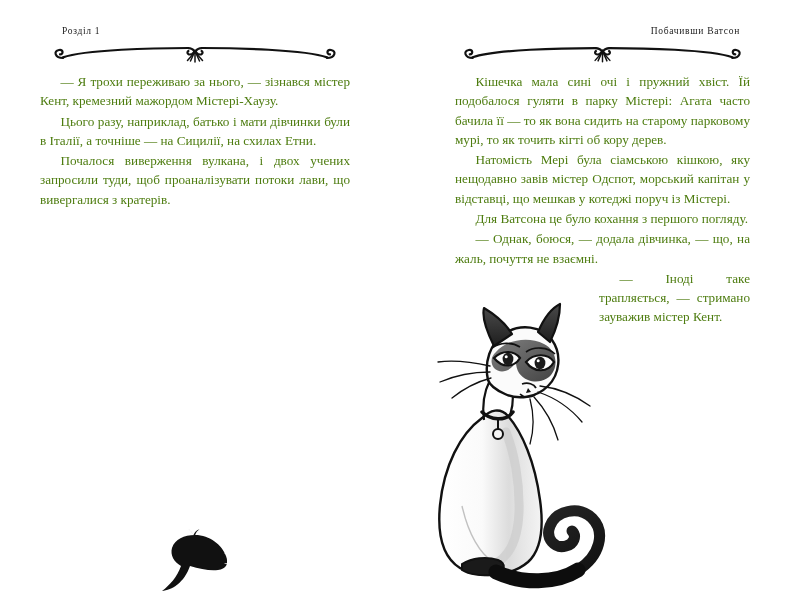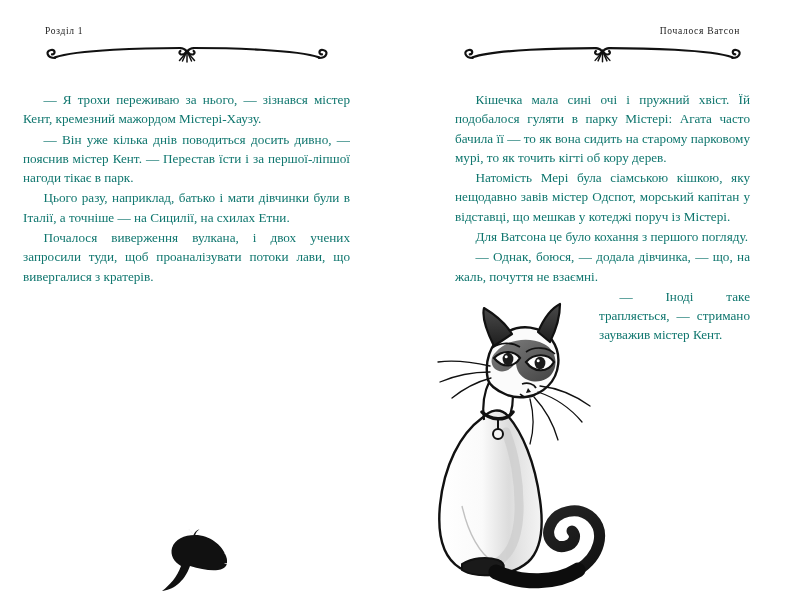--- a/index.html
+++ b/index.html
@@ -23,21 +23,21 @@
     display: flex;
   }
 
   .page {
     position: relative;
     width: 400px;
     height: 600px;
     box-sizing: border-box;
   }
 
-  .page-left  { padding: 0 50px 0 23px; }
+  .page-left  { padding: 0 50px 0 40px; }
   .page-right { padding: 0 50px 0 55px; }
 
   
   .running-head {
     font-family: "Liberation Serif", serif;
     font-size: 9.5px;
     letter-spacing: 0.7px;
     color: #1a1a1a;
     margin: 0;
     padding-top: 24px;
@@ -53,27 +53,27 @@
     height: 26px;
     margin-top: 2px;
     display: flex;
     align-items: center;
     justify-content: center;
   }
   .ornament svg { display: block; }
 
   
   .body-col {
-    margin-top: 24px;
+    margin-top: 6px;
     font-size: 13.2px;
     line-height: 1.46;
     text-align: justify;
     text-justify: inter-word;
     hyphens: manual;
-    color: #0f766e;
+    color: #4d7c0f;
   }
   .body-col p {
     margin: 0 0 0.08em 0;
     text-indent: 1.55em;
   }
 
   
   .page-right .body-col { position: relative; }
   .cat-float {
     float: left;
@@ -141,21 +141,20 @@
           <path d="M150 10 L145.5 20"></path>
           <path d="M150 10 L154.5 20"></path>
           <path d="M150 11 L142.5 19.5"></path>
           <path d="M150 11 L157.5 19.5"></path>
         </g>
       </svg>
     </div>
 
     <div class="body-col">
       <p>— Я трохи переживаю за нього, — зізнався містер Кент, кремезний мажордом Містері-Хаузу.</p>
-      <p>— Він уже кілька днів поводиться досить дивно, — пояснив містер Кент. — Перестав їсти і за першої-ліпшої нагоди тікає в парк.</p>
       <p>Цього разу, наприклад, батько і мати дівчинки були в Італії, а точніше — на Сицилії, на схилах Етни.</p>
       <p>Почалося виверження вулкана, і двох учених запросили туди, щоб проаналізувати потоки лави, що вивергалися з кратерів.</p>
     </div>
 
     <div class="folio">
       <div class="folio-shape">
         <svg width="92" height="64" viewBox="0 0 92 64" aria-hidden="true">
           <g fill="#111111">
             <path d="M40 8 C38 4 36 2 34 1 C36.5 2.5 38.5 4.5 39.5 7
                      C40.5 4 43 2 45.5 1.2 C43.5 2.6 41.6 4.6 41 7.8 Z"></path>
@@ -165,21 +164,21 @@
                      C21 11 30 7 41 7 Z"></path>
           </g>
         </svg>
         <div class="folio-num">18</div>
       </div>
     </div>
   </div>
 
   <div class="page page-right">
 
-    <div class="running-head head-right">Почалося Ватсон</div>
+    <div class="running-head head-right">Побачивши Ватсон</div>
 
     <div class="ornament">
       <svg width="300" height="24" viewBox="0 0 300 24" aria-hidden="true">
         <g fill="none" stroke="#111111" stroke-width="2.2" stroke-linecap="round">
           <path d="M18 17 C10 17 8 10 14 9 C18 8.3 19 13 15 13.4"></path>
           <path d="M18 16.4 C40 8.5 110 7 143 7"></path>
           <path d="M282 17 C290 17 292 10 286 9 C282 8.3 281 13 285 13.4"></path>
           <path d="M282 16.4 C260 8.5 190 7 157 7"></path>
           <path d="M143 7 C149 7.6 151 11 147 13 C143.5 14.6 141 11.5 143.4 10"></path>
           <path d="M157 7 C151 7.6 149 11 153 13 C156.5 14.6 159 11.5 156.6 10"></path>

